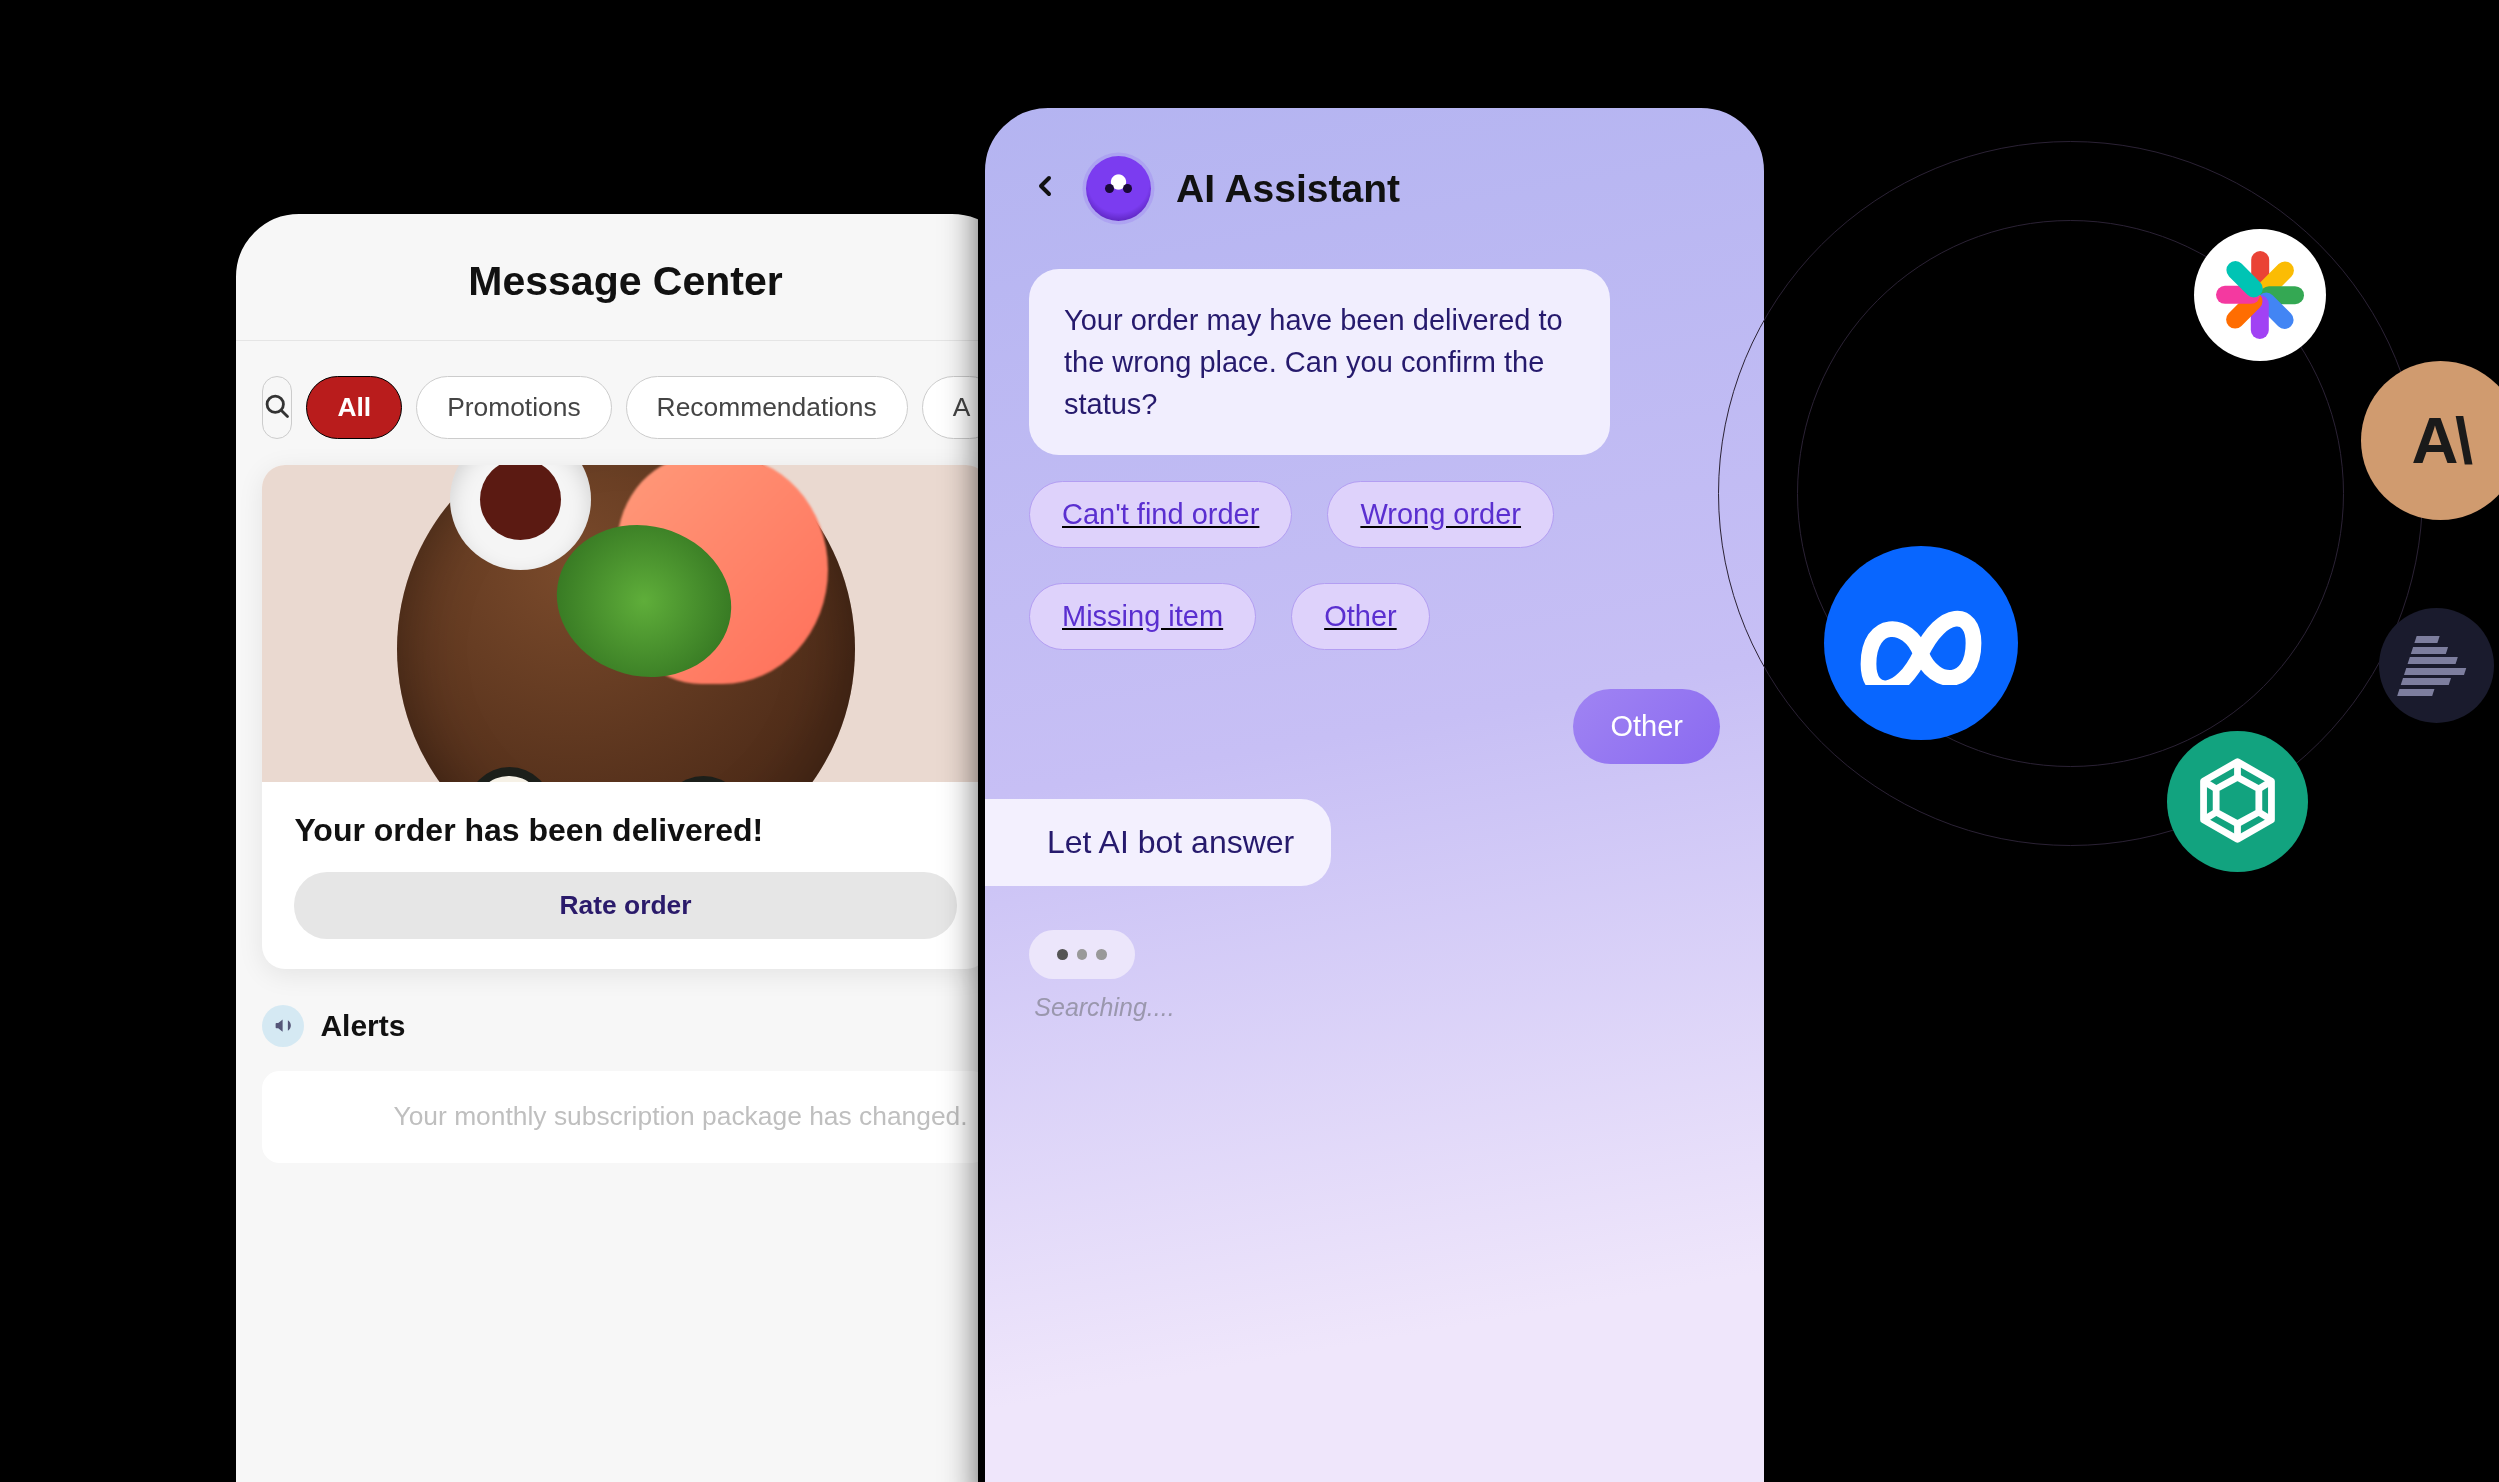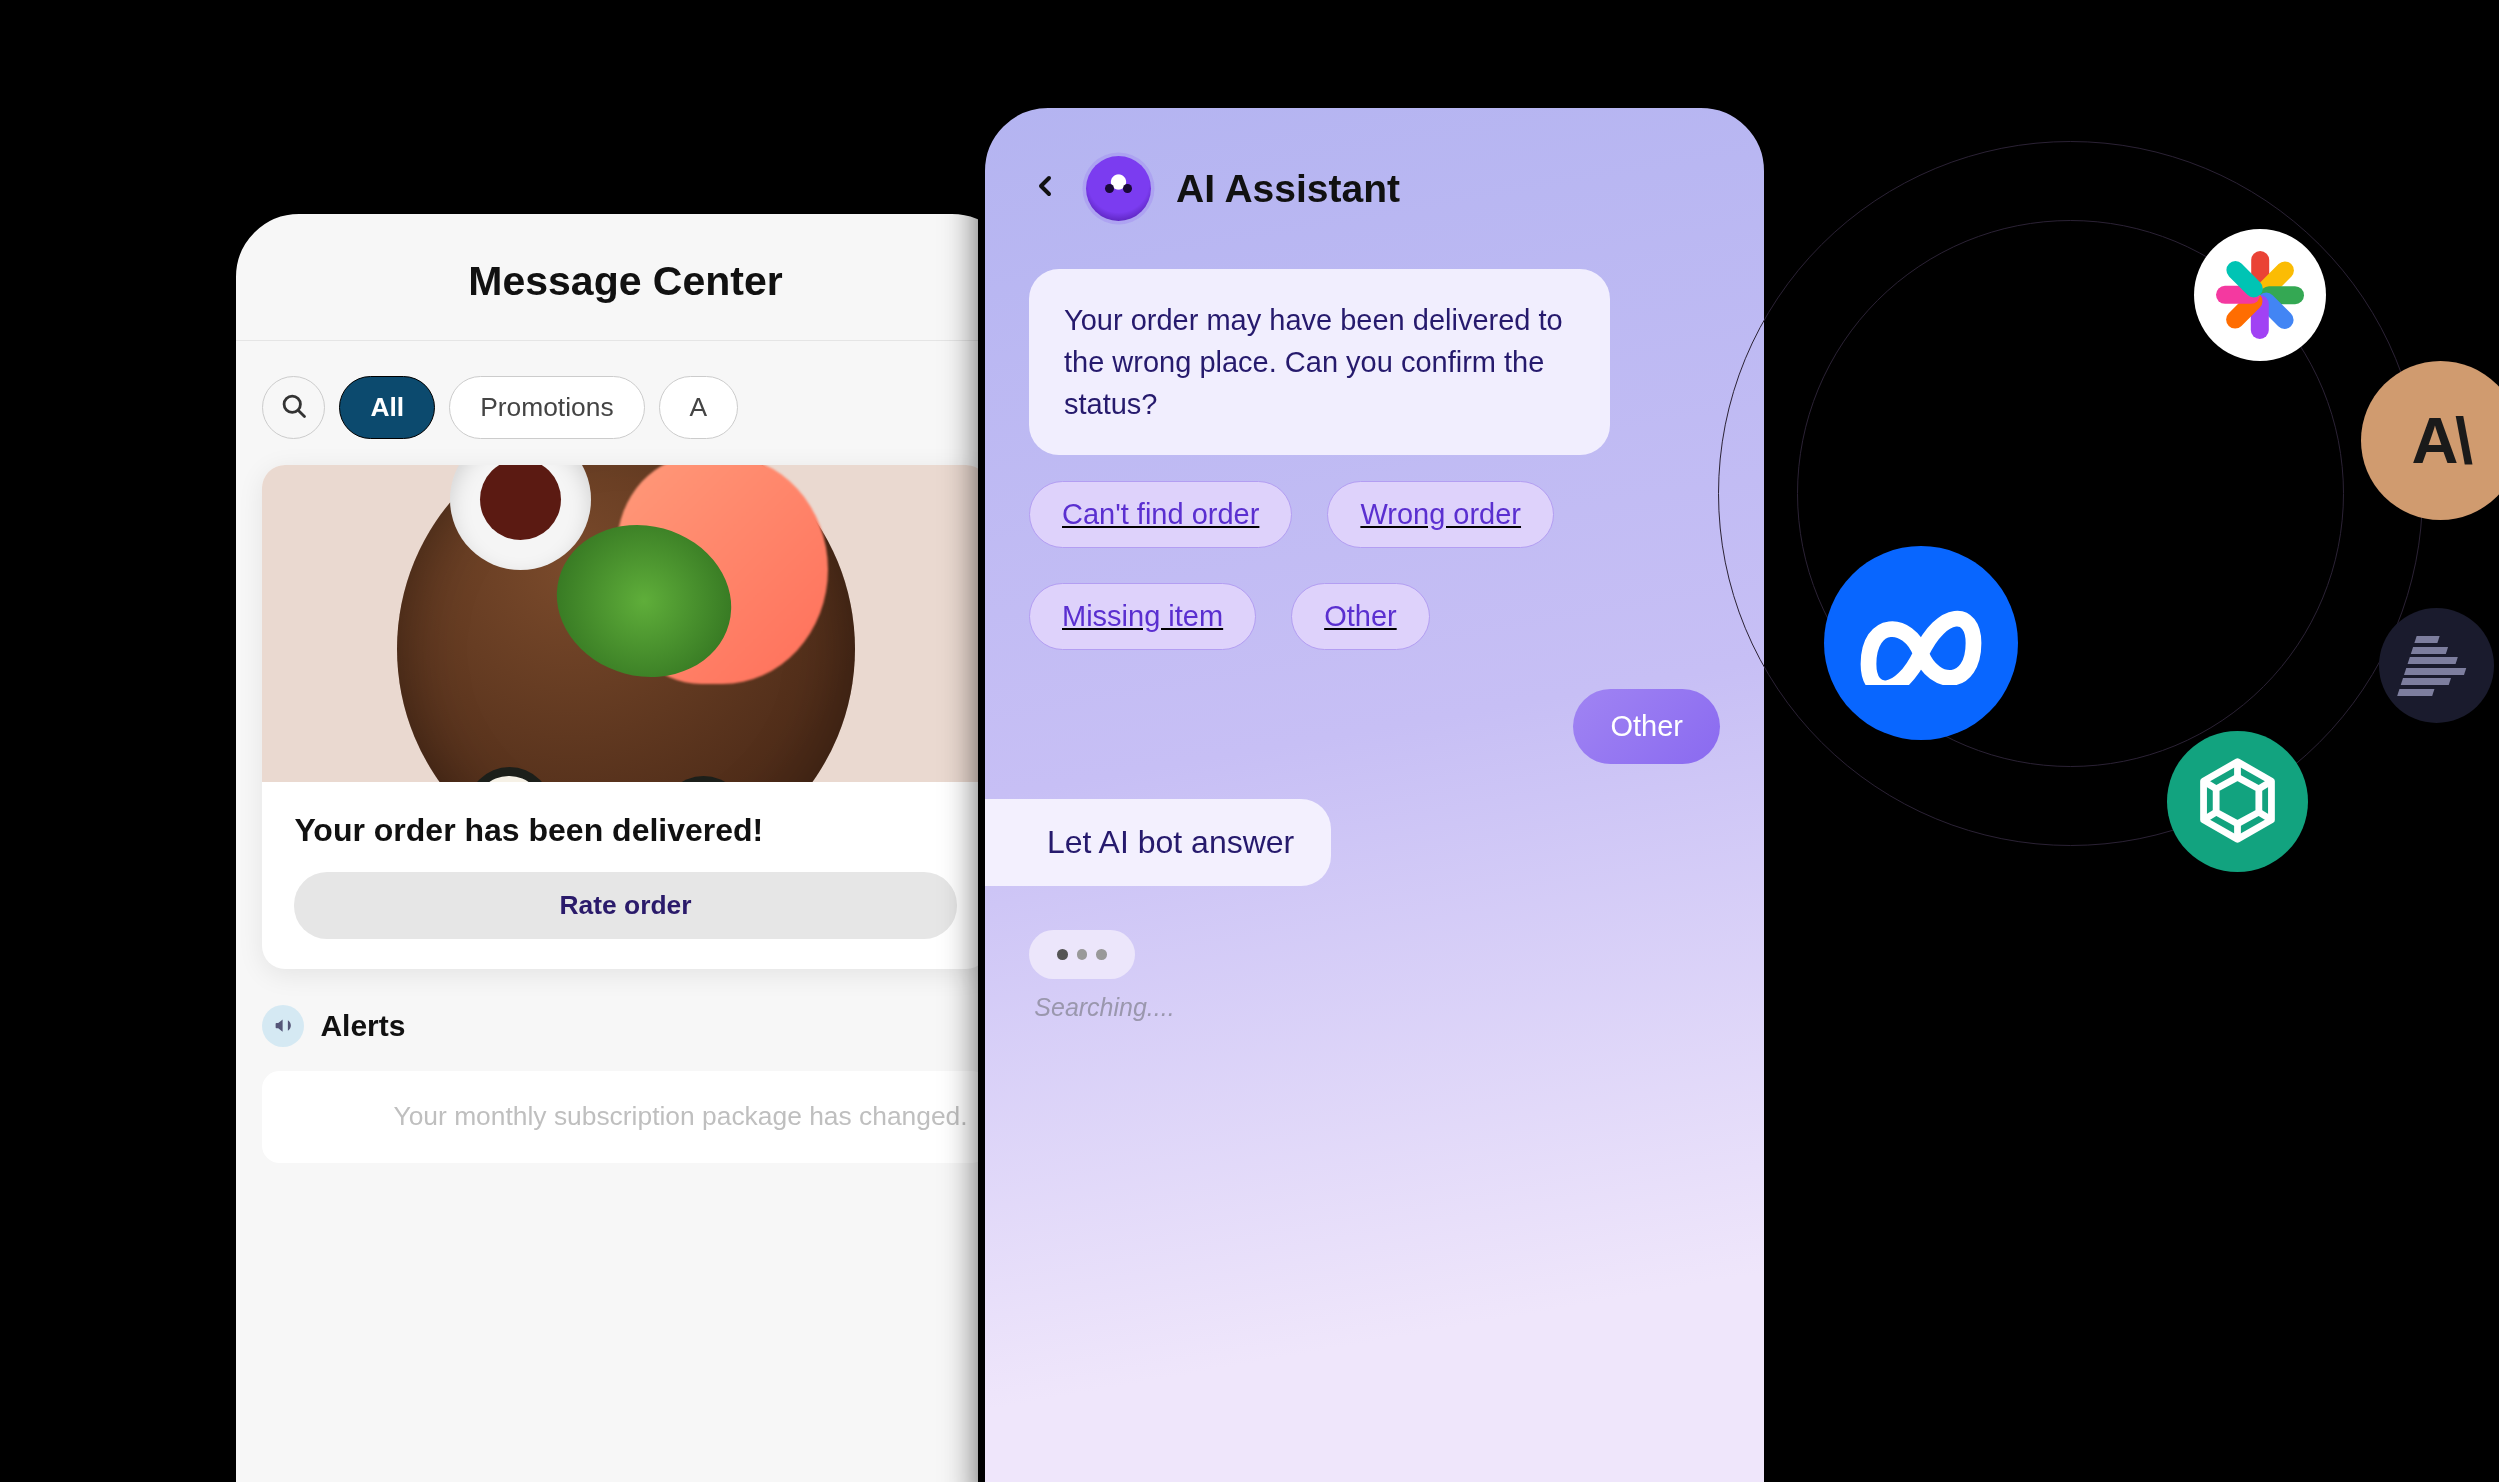--- a/index.html
+++ b/index.html
@@ -40,21 +40,21 @@
       border: 1.8px solid #ccc; display: flex;
       align-items: center; justify-content: center;
       color: #333;
     }
     .mc-chip {
       height: 63px; padding: 0 30px; border-radius: 32px;
       border: 1.8px solid #ccc; display: flex; align-items: center;
       font-size: 26.4px; color: #444; background: #fff;
       white-space: nowrap;
     }
-    .mc-chip.active { background: #0c4a6e; border-color: #000; color: #fff; font-weight: 600; }
+    .mc-chip.active { background: #b91c1c; border-color: #000; color: #fff; font-weight: 600; }
     .mc-section { padding: 0 26.4px 26.4px; }
     .mc-section-hdr { display: flex; align-items: center; gap: 16px; padding: 8.8px 0 21px; }
     .mc-bell {
       width: 42px; height: 42px; border-radius: 21px;
       background: #efdcff; display: flex; align-items: center; justify-content: center;
       color: #3b1a6a; font-size: 21px;
     }
     .mc-alerticon {
       width: 42px; height: 42px; border-radius: 21px;
       background: #d5e9f3; display: flex; align-items: center; justify-content: center;
@@ -208,20 +208,21 @@
     <div class="mc-search">
       <span>
         <svg width="28" height="28" viewBox="0 0 24 24" fill="none" stroke="currentColor" stroke-width="2.4" stroke-linecap="round">
             <circle cx="10.5" cy="10.5" r="7"></circle>
             <line x1="21" y1="21" x2="16" y2="16"></line>
           </svg>
       </span>
     </div>
     <div class="mc-chip active">All</div>
     <div class="mc-chip">Promotions</div>
+    <div class="mc-chip">Recommendations</div>
     <div class="mc-chip">A</div>
   </div>
 
   <div class="mc-section">
     <div class="mc-card">
       <div class="mc-card-img">
         <div class="plate">
           <div class="sauce"></div>
           <div class="salmon"></div>
           <div class="greens"></div>

